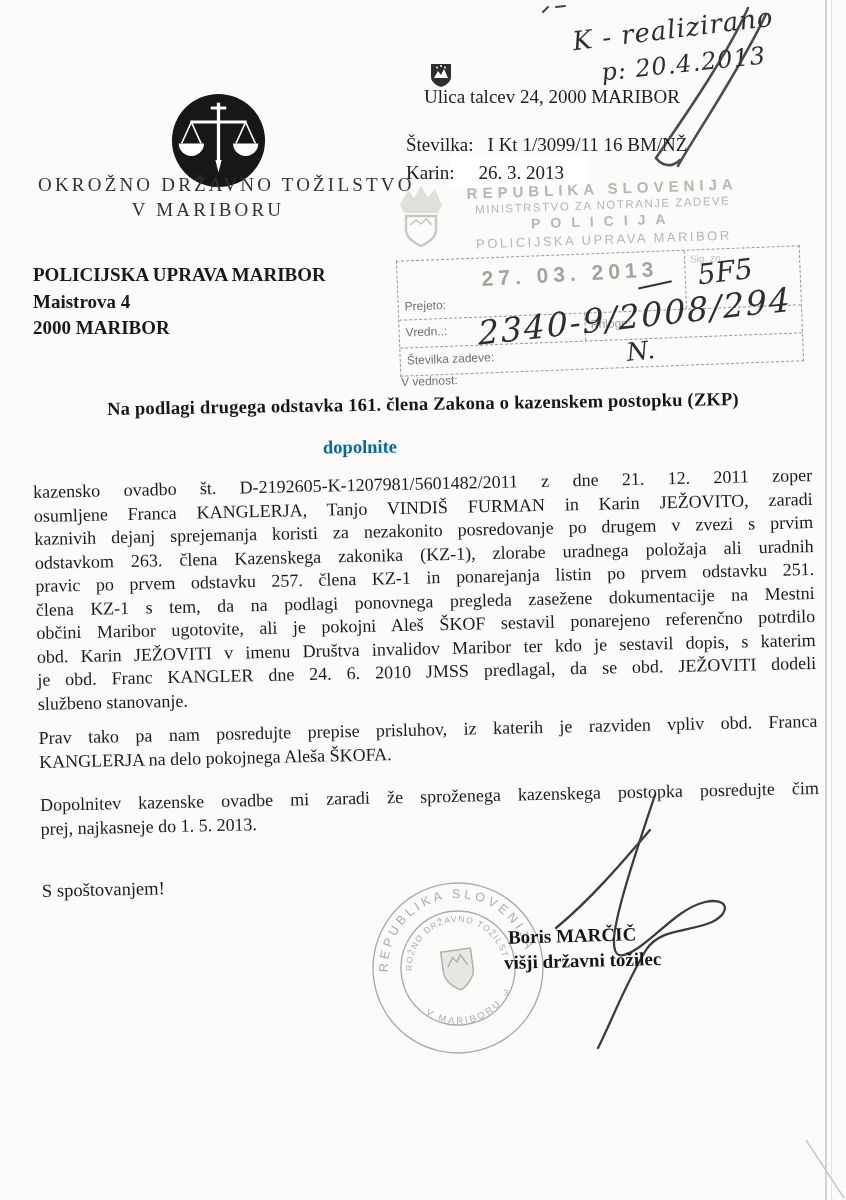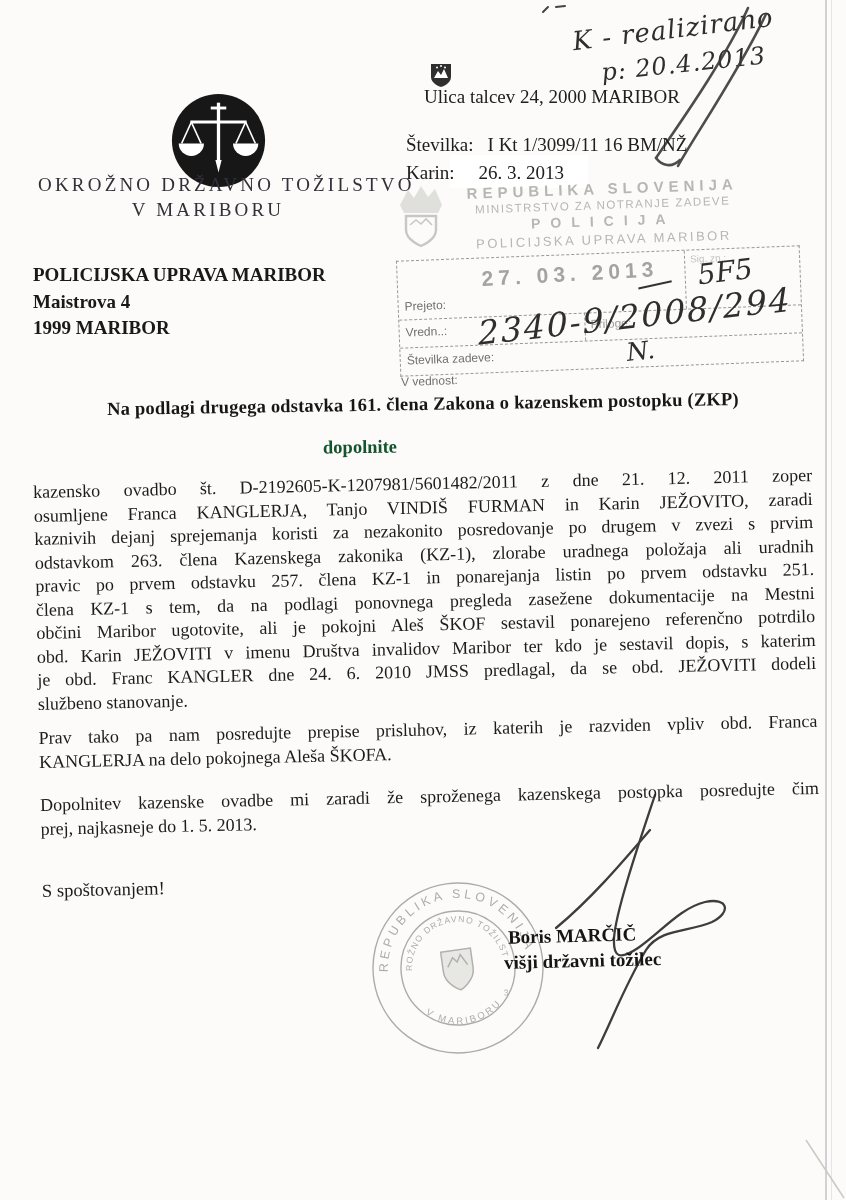--- a/index.html
+++ b/index.html
@@ -52,21 +52,21 @@
   .sigval{left:300px;top:6px;font-size:28px;transform:rotate(-5deg);}
   .caseval{left:78px;top:44px;font-size:33px;transform:rotate(-4deg) skewX(-4deg);
     letter-spacing:2px;white-space:nowrap;}
   .casesuffix{left:226px;top:84px;font-size:25px;transform:rotate(-4deg);}
   .dashmark{left:240px;top:32px;width:34px;border-top:2.5px solid #333;transform:rotate(-10deg);}
   .vednost{left:401px;top:374px;font-size:12px;color:#6f6f6d;
     font-family:"Liberation Sans",sans-serif;transform:rotate(-2deg);}
   
   .legalbasis{left:13px;top:394px;width:820px;text-align:center;font-weight:bold;
     font-size:18.5px;letter-spacing:0.2px;transform:rotate(-0.9deg);color:#161616;}
-  .directive{left:323px;top:437px;font-weight:bold;font-size:18.5px;color:#14532d;
+  .directive{left:323px;top:437px;font-weight:bold;font-size:18.5px;color:#0369a1;
     transform:rotate(-0.7deg);}
   .bodytext{left:33px;top:481px;width:779px;transform:rotate(-1.25deg);
     transform-origin:0 0;font-size:18px;line-height:23.5px;color:#1c1c1c;}
   .para{margin:0;}
   .para .bline{text-align:justify;text-align-last:justify;}
   .para .bline:last-child{text-align-last:left;}
   .gap1{margin-top:11px;} .gap2{margin-top:20px;}
   .closing{margin-top:39px;font-size:18.5px;}
   
   .signname{left:508px;top:925px;font-size:19px;font-weight:bold;transform:rotate(-1.5deg);color:#151515;}
@@ -162,21 +162,21 @@
     <div class="abs dashmark"></div>
     <div class="abs hand caseval">2340-9/2008/294</div>
     <div class="abs hand casesuffix">N.</div>
   </div>
   <div class="abs vednost">V vednost:</div>
 
   <div class="abs recipient">
 
   <div>POLICIJSKA UPRAVA MARIBOR</div>
       <div>Maistrova 4</div>
-      <div>1999 MARIBOR</div>
+      <div>2000 MARIBOR</div>
     </div>
 
   <div class="abs legalbasis">Na podlagi drugega odstavka 161. člena Zakona o kazenskem postopku (ZKP)</div>
   <div class="abs directive">dopolnite</div>
 
   <div class="abs bodytext">
     <div class="para">
 
     <div class="bline">kazensko ovadbo št. D-2192605-K-1207981/5601482/2011 z dne 21. 12. 2011 zoper</div>
         <div class="bline">osumljene Franca KANGLERJA, Tanjo VINDIŠ FURMAN in Karin JEŽOVITO, zaradi</div>

